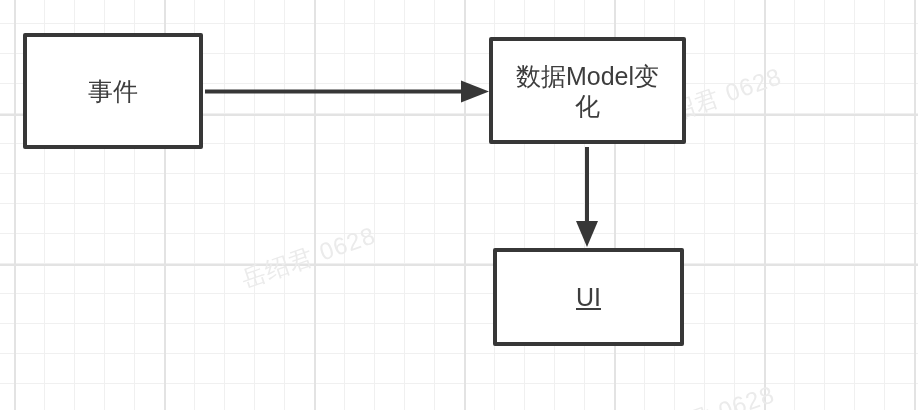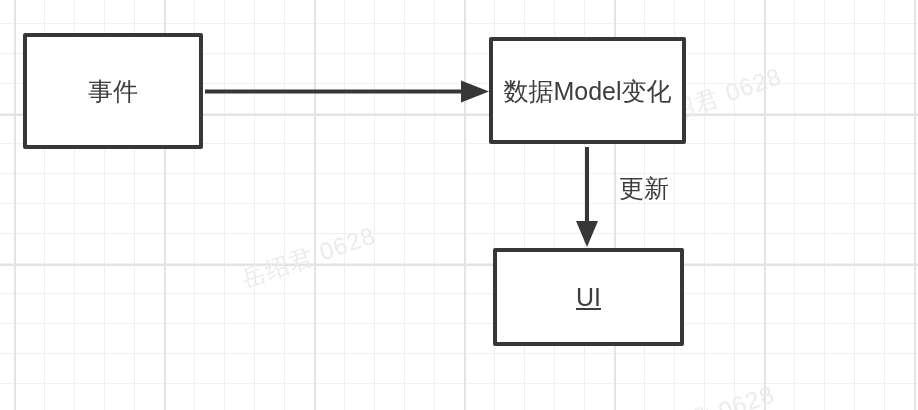--- a/index.html
+++ b/index.html
@@ -33,21 +33,21 @@
     align-items: center;
     justify-content: center;
     text-align: center;
     color: #3d3d3d;
     font-size: 25px;
     line-height: 30px;
     cursor: default;
     z-index: 2;
   }
   #node-event   { left: 23px;  top: 33px;  width: 180px; height: 116px; }
-  #node-model   { left: 489px; top: 37px;  width: 197px; height: 107px; padding: 0 0; }
+  #node-model   { left: 489px; top: 37px;  width: 197px; height: 107px; padding: 0 15px; }
   #node-ui      { left: 493px; top: 248px; width: 191px; height: 98px; text-decoration: underline; }
 
   #edges-svg {
     position: absolute;
     left: 0; top: 0;
     width: 918px; height: 410px;
     z-index: 1;
   }
   .edge-line { stroke: #373737; stroke-width: 4; }
   .edge-head { fill: #373737; stroke: none; }
@@ -98,19 +98,18 @@
   </div>
 
   <div class="node" id="node-model">
     <span>数据Model变化</span>
   </div>
 
   <div class="node" id="node-ui">
     <span>UI</span>
   </div>
 
-  <div class="edge-label">更新</div>
 
   <div class="watermark" id="watermark-top-right">岳绍君 0628</div>
   <div class="watermark" id="watermark-middle">岳绍君 0628</div>
   <div class="watermark" id="watermark-bottom">岳绍君 0628</div>
 
 </div>
 
 </body></html>

